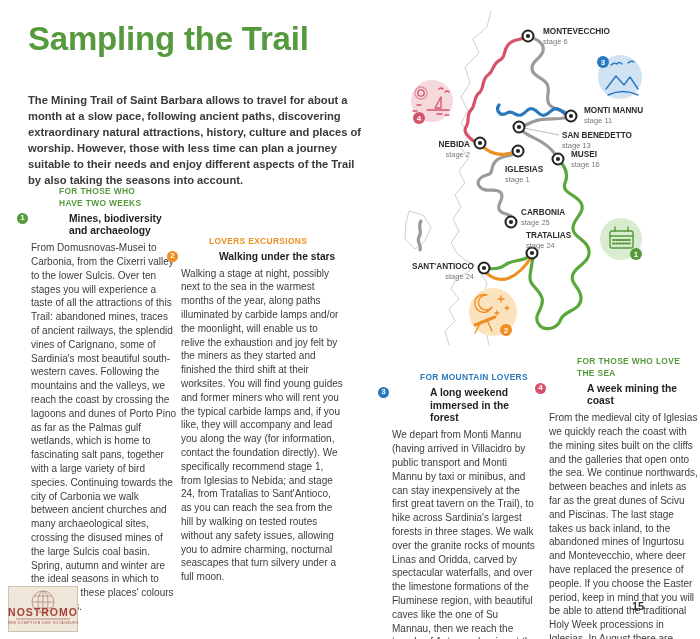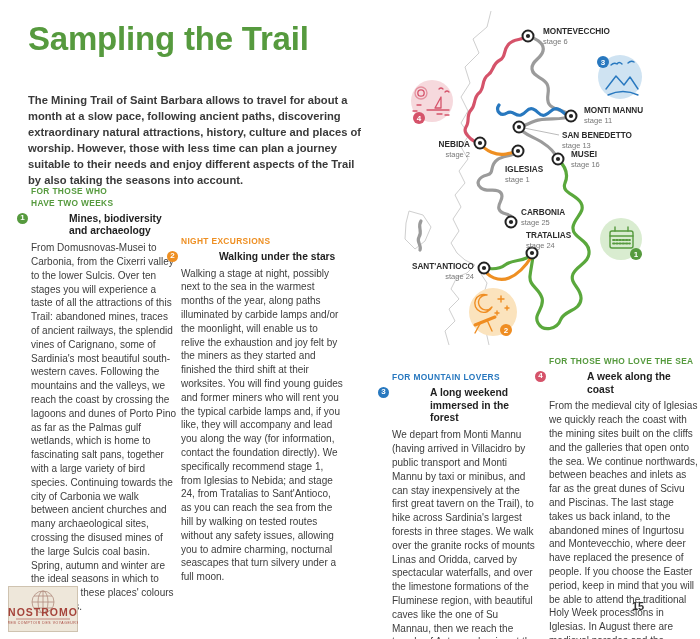--- a/index.html
+++ b/index.html
@@ -13,21 +13,21 @@
   }
   .intro{
     position:absolute;left:28px;top:92px;width:334px;font-size:11.2px;
     font-weight:bold;color:#3a3a3a;line-height:1.43;
   }
   .col{position:absolute;}
   #col1{left:31px;top:186px;width:146px;}
   #col2{left:181px;top:236px;width:162px;}
   #col3{left:392px;top:372px;width:146px;}
   #col4{left:549px;top:356px;width:150px;}
-  .eyebrow{font-weight:bold;font-size:8.4px;letter-spacing:.35px;line-height:1.4;margin-bottom:3px;}
+  .eyebrow{font-weight:bold;font-size:8.4px;letter-spacing:.35px;line-height:1.4;margin-bottom:3px;margin-left:28px;}
   .eyebrow.green{color:#569a3e;}
   .eyebrow.orange{color:#ee8f22;}
   .eyebrow.blue{color:#2878bf;}
   #col1 .eyebrow{max-width:96px;}
   .item{position:relative;}
   .num-badge{
     position:absolute;left:-14px;top:0;width:11px;height:11px;border-radius:50%;
     color:#fff;font-size:8px;font-weight:bold;display:flex;align-items:center;
     justify-content:center;line-height:1;
   }
@@ -53,42 +53,42 @@
 <div class="col" id="col1">
   <div class="eyebrow green">FOR THOSE WHO HAVE TWO WEEKS</div>
   <div class="item">
     <span class="num-badge green">1</span>
     <div class="item-title">Mines, biodiversity and archaeology</div>
     <div class="body-text">From Domusnovas-Musei to Carbonia, from the Cixerri valley to the lower Sulcis. Over ten stages you will experience a taste of all the attractions of this Trail: abandoned mines, traces of ancient railways, the splendid vines of Carignano, some of Sardinia's most beautiful south-western caves. Following the mountains and the valleys, we reach the coast by crossing the lagoons and dunes of Porto Pino as far as the Palmas gulf wetlands, which is home to fascinating salt pans, together with a large variety of bird species. Continuing towards the city of Carbonia we walk between ancient churches and many archaeological sites, crossing the disused mines of the large Sulcis coal basin. Spring, autumn and winter are the ideal seasons in which to appreciate these places' colours and scents.</div>
   </div>
 </div>
 
 <div class="col" id="col2">
-  <div class="eyebrow orange">NIGHT EXCURSIONS</div>
+  <div class="eyebrow orange">LOVERS EXCURSIONS</div>
   <div class="item">
     <span class="num-badge orange">2</span>
     <div class="item-title">Walking under the stars</div>
     <div class="body-text">Walking a stage at night, possibly next to the sea in the warmest months of the year, along paths illuminated by carbide lamps and/or the moonlight, will enable us to relive the exhaustion and joy felt by the miners as they started and finished the third shift at their worksites. You will find young guides and former miners who will rent you the typical carbide lamps and, if you like, they will accompany and lead you along the way (for information, contact the foundation directly). We specifically recommend stage 1, from Iglesias to Nebida; and stage 24, from Tratalias to Sant'Antioco, as you can reach the sea from the hill by walking on tested routes without any safety issues, allowing you to admire charming, nocturnal seascapes that turn silvery under a full moon.</div>
   </div>
 </div>
 
 <div class="col" id="col3">
   <div class="eyebrow blue">FOR MOUNTAIN LOVERS</div>
   <div class="item">
     <span class="num-badge blue">3</span>
     <div class="item-title">A long weekend immersed in the forest</div>
     <div class="body-text">We depart from Monti Mannu (having arrived in Villacidro by public transport and Monti Mannu by taxi or minibus, and can stay inexpensively at the first great tavern on the Trail), to hike across Sardinia's largest forests in three stages. We walk over the granite rocks of mounts Linas and Oridda, carved by spectacular waterfalls, and over the limestone formations of the Fluminese region, with beautiful caves like the one of Su Mannau, then we reach the temple of Antas and arrive at the mining village of San Benedetto where the stage ends. Summer is perhaps the best time to enjoy the majesty and beauty of these mountains, walking through forests filled with light and sheltered from the glaring sun.</div>
   </div>
 </div>
 
 <div class="col" id="col4">
   <div class="eyebrow green">FOR THOSE WHO LOVE THE SEA</div>
   <div class="item">
     <span class="num-badge red">4</span>
-    <div class="item-title">A week along the coast</div>
+    <div class="item-title">A week mining the coast</div>
     <div class="body-text">From the medieval city of Iglesias we quickly reach the coast with the mining sites built on the cliffs and the galleries that open onto the sea. We continue northwards, between beaches and inlets as far as the great dunes of Scivu and Piscinas. The last stage takes us back inland, to the abandoned mines of Ingurtosu and Montevecchio, where deer have replaced the presence of people. If you choose the Easter period, keep in mind that you will be able to attend the traditional Holy Week processions in Iglesias. In August there are medieval parades and the Discesa dei Candelieri; in October Sa Festa Manna is held in honour of the Madonna del Buon Cammino.</div>
   </div>
 </div>
 
 <div class="map-wrap">
 <svg width="325" height="350" viewBox="0 0 325 350" xmlns="http://www.w3.org/2000/svg" font-family="Liberation Sans, sans-serif">
 
   <g stroke="#cfcfcf" stroke-width="1" fill="none">
     <path d="M116,6 L112,22 L98,34 L104,48 L90,62 L95,78 L86,92 L93,106 L86,118 L94,130 L86,142 L93,154 L84,166 L90,178 L80,190 L86,202 L78,214 L84,226 L76,238 L82,248 L90,255 L100,260"></path>
     <path d="M100,260 L92,268 L82,272 L76,284 L84,294 L74,304 L80,316 L70,326 L74,340"></path>

